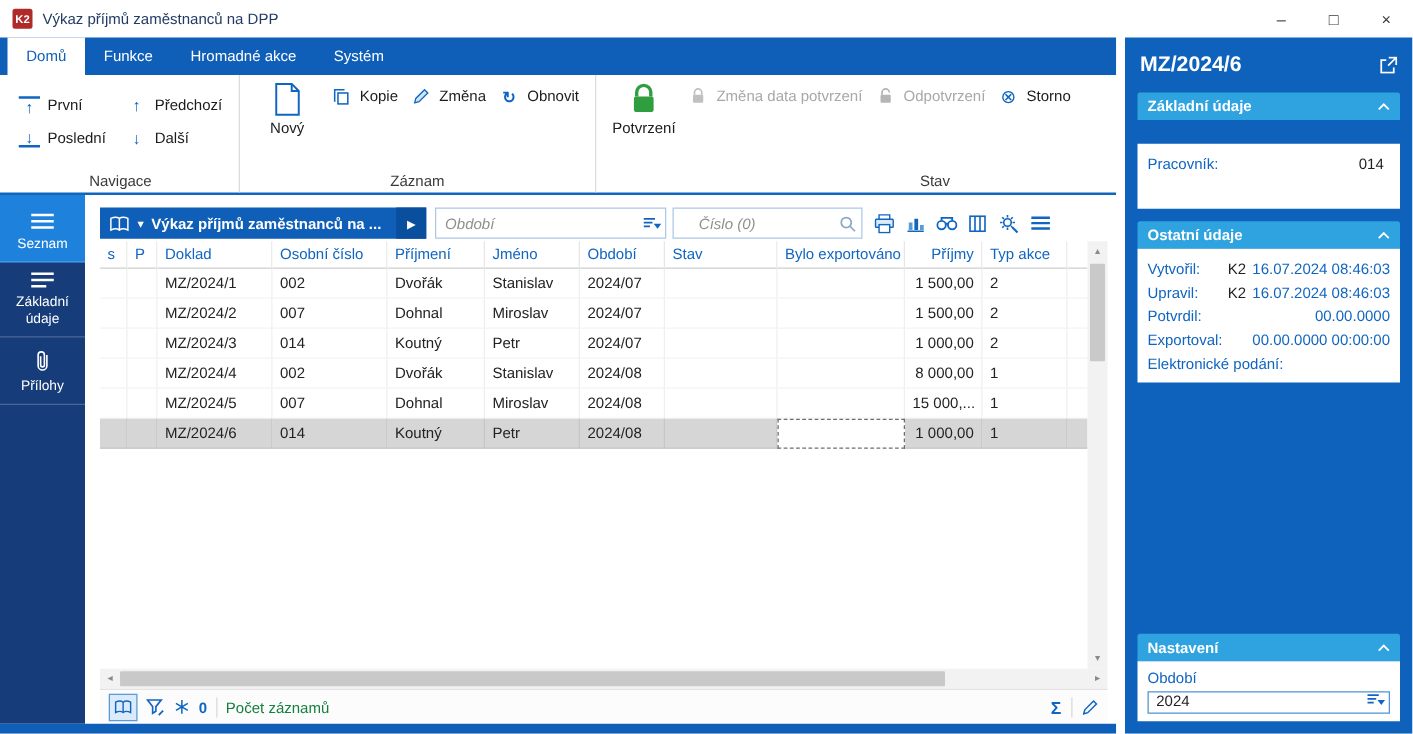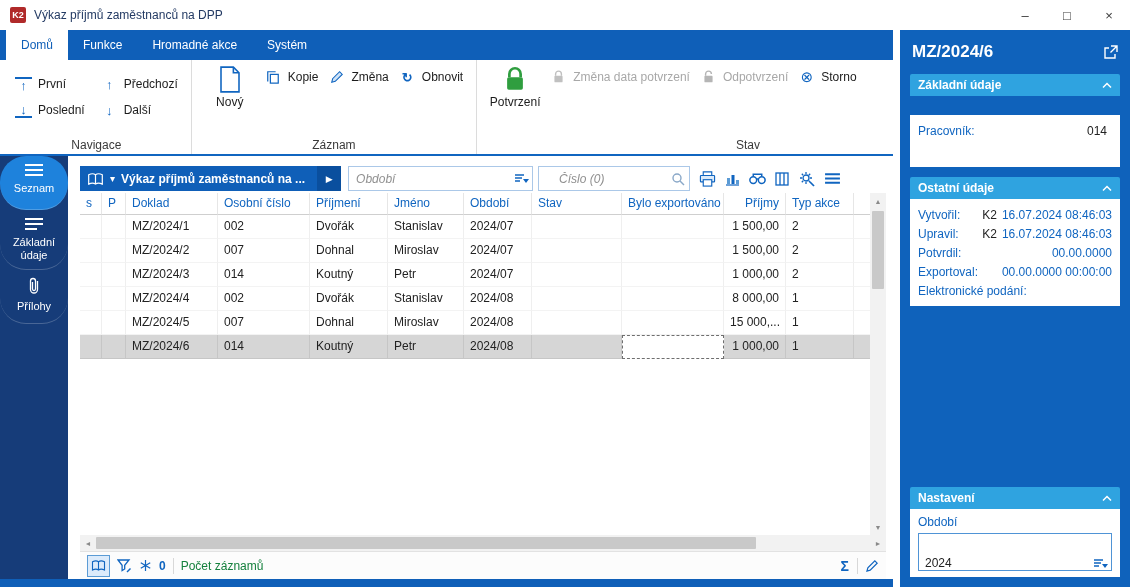--- a/index.html
+++ b/index.html
@@ -49,22 +49,22 @@
   .rcol { display:flex; flex-direction:row; margin-top:2px; }
   .rcol .rbtn { height:24px; }
   .smazat-col { margin-left:30px; margin-top:2px; }
   .fav-box { width:26px; height:26px; border:1px solid #c9dcf2; display:flex; align-items:center; justify-content:center; margin:6px 3px 0; }
   .storno-glyph { font-size:15px; font-weight:normal; }
   .smazat-glyph { text-decoration:line-through; font-size:13px; }
 
   
   .main { flex:1; display:flex; min-height:0; }
   .sidebar { width:68px; background:#163c79; display:flex; flex-direction:column; }
-  .side-item { min-height:54px; display:flex; flex-direction:column; align-items:center; justify-content:flex-start; gap:5px;
-    color:#fff; text-align:center; font-size:11px; line-height:1.2; padding:7px 3px; border-bottom:1px solid rgba(255,255,255,.22);border-radius:26px; }
+  .side-item { min-height:54px; display:flex; flex-direction:column; align-items:center; justify-content:flex-end; gap:5px;
+    color:#fff; text-align:center; font-size:11px; line-height:1.2; padding:7px 3px; border-bottom:1px solid rgba(255,255,255,.22); }
   .side-item.active { background:#1e82dc; }
   .footer-strip { height:8px; background:#0f5fb8; }
 
   .browser { flex:1; display:flex; flex-direction:column; padding:10px 0 0 12px; background:#fff; min-width:0; }
 
   
   .toolbar { height:25px; display:flex; align-items:center; margin-right:7px; }
   .tb-title { background:#0f5fb8; height:25px; display:flex; align-items:center; gap:6px; padding:0 0 0 7px; color:#fff; }
   .tb-title .ttl { font-weight:bold; max-width:200px; overflow:hidden; white-space:nowrap; padding-right:4px; }
   .tb-chev { color:#fff; font-size:10px; }
@@ -123,21 +123,21 @@
     padding:0 8px; border-radius:2px 2px 0 0; flex:none; }
   .sec-chev { margin-left:auto; display:flex; }
   .card { background:#fff; padding:6px 8px; margin-bottom:10px; flex:none; }
   .card.zakladni { height:52px;margin-top:19px; }
   .field-row { display:flex; height:19px; align-items:center; }
   .flabel { color:#1065c0; flex:1; white-space:nowrap; }
   .fval { text-align:right; white-space:nowrap; }
   .fuser { color:#222; margin-right:5px; }
   .fdate { color:#1065c0; }
   .rp-spacer { flex:1; }
-  .rp-combo { height:38px; border:1px solid #4f94d6; display:flex; align-items:flex-end; margin-top:4px; background:#fff; }
+  .rp-combo { height:18px; border:1px solid #4f94d6; display:flex; align-items:flex-start; margin-top:4px; background:#fff; }
   .rp-combo .val { flex:1; padding:0 6px; color:#222; }
   .svgic { display:block; }
 </style>
 </head>
 <body>
 
 <div class="app">
 
   <div class="titlebar">
     <div class="app-icon">K2</div>

